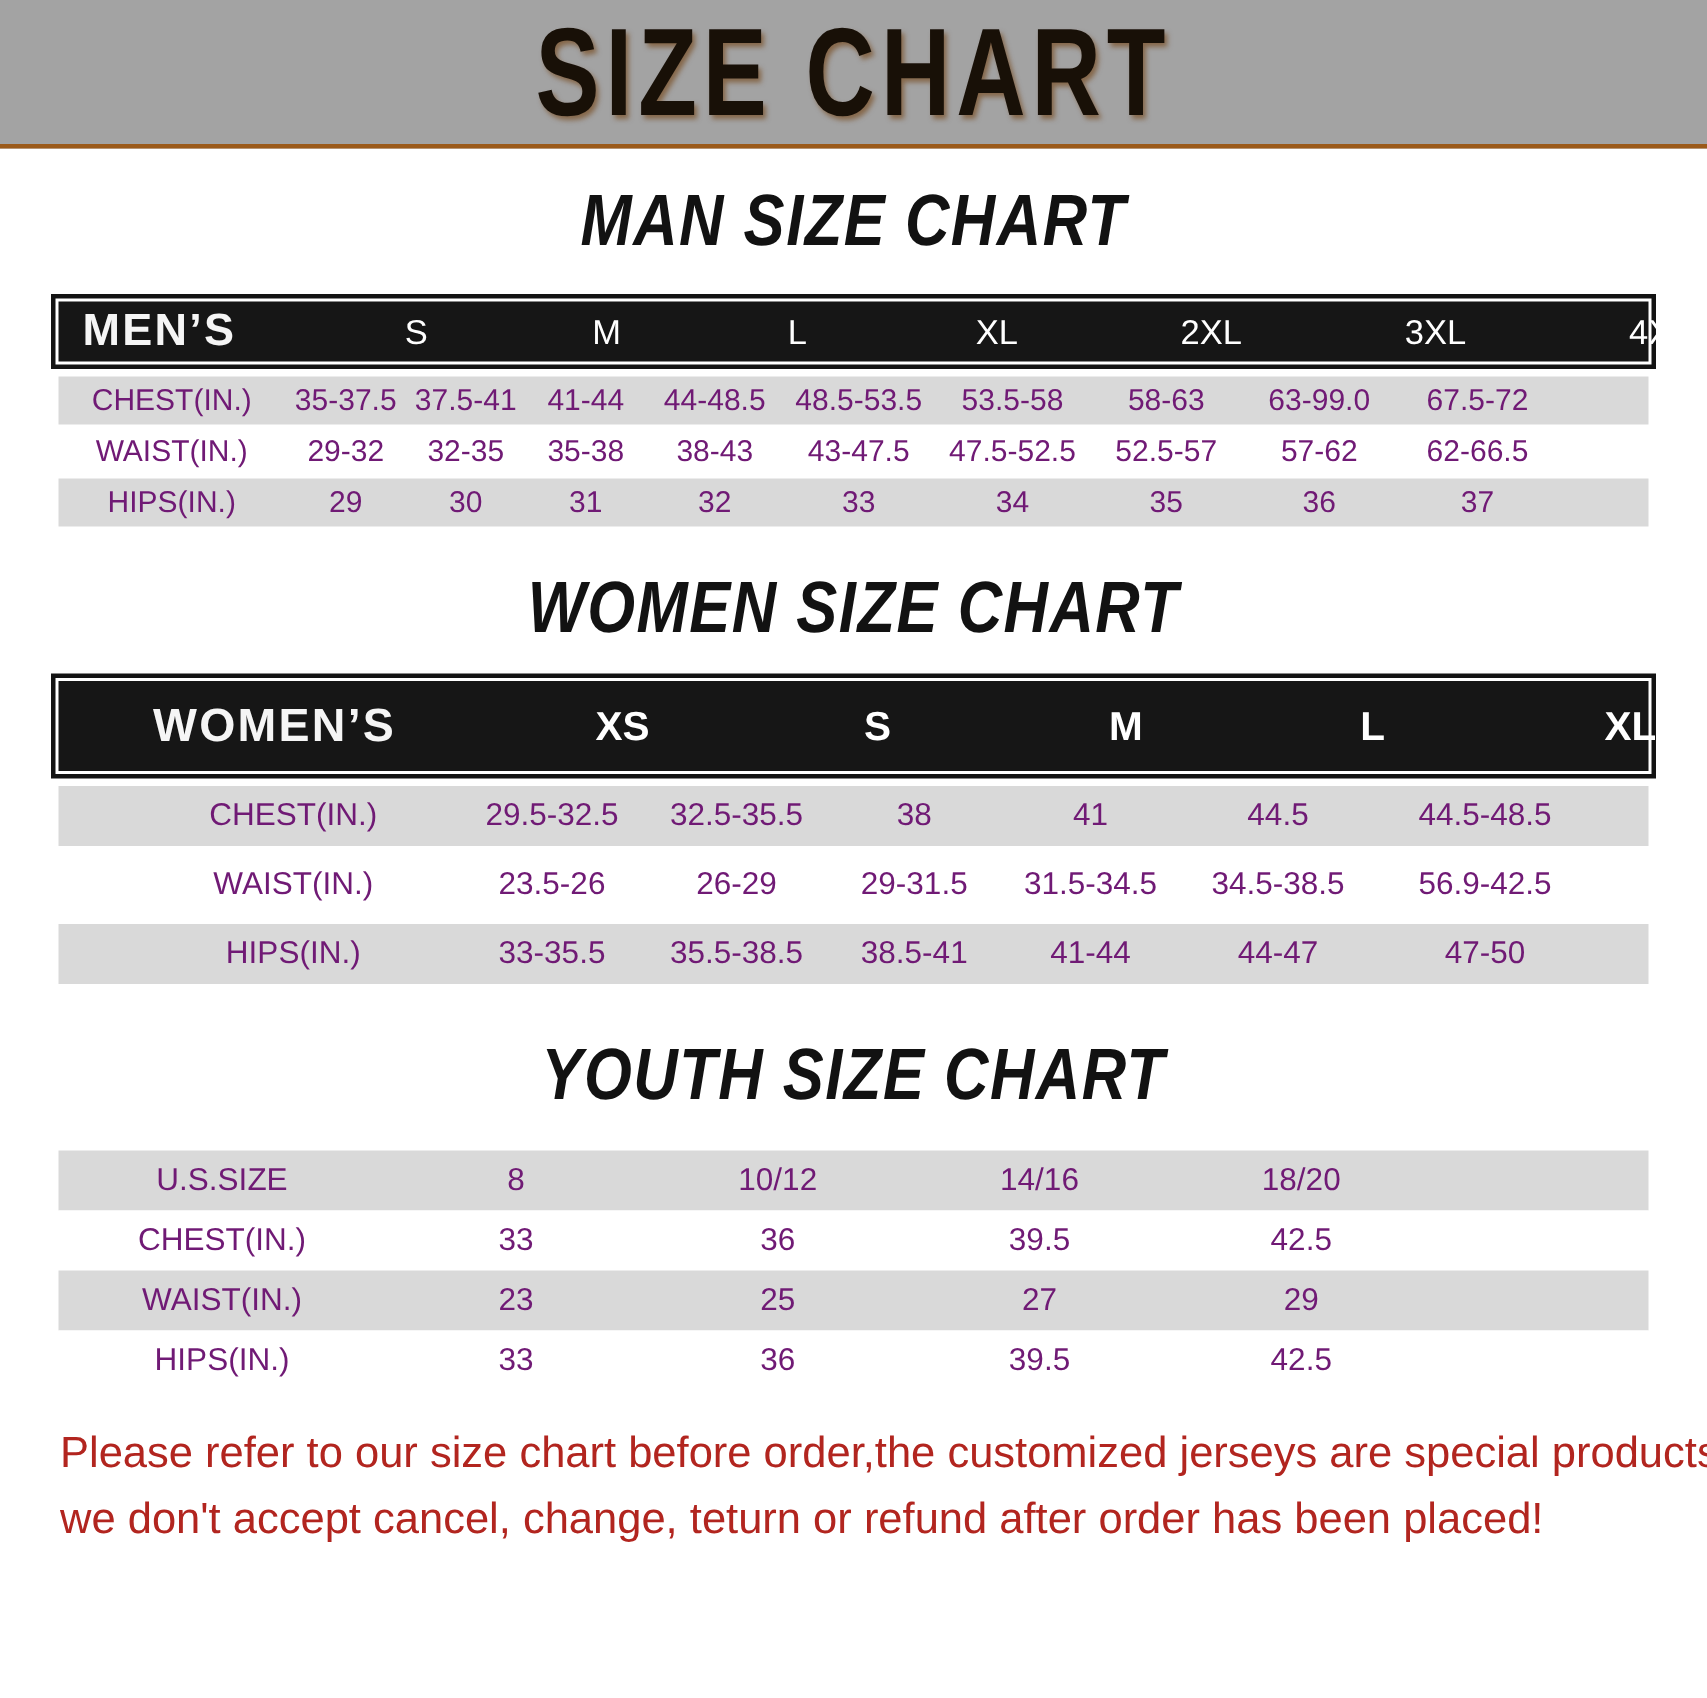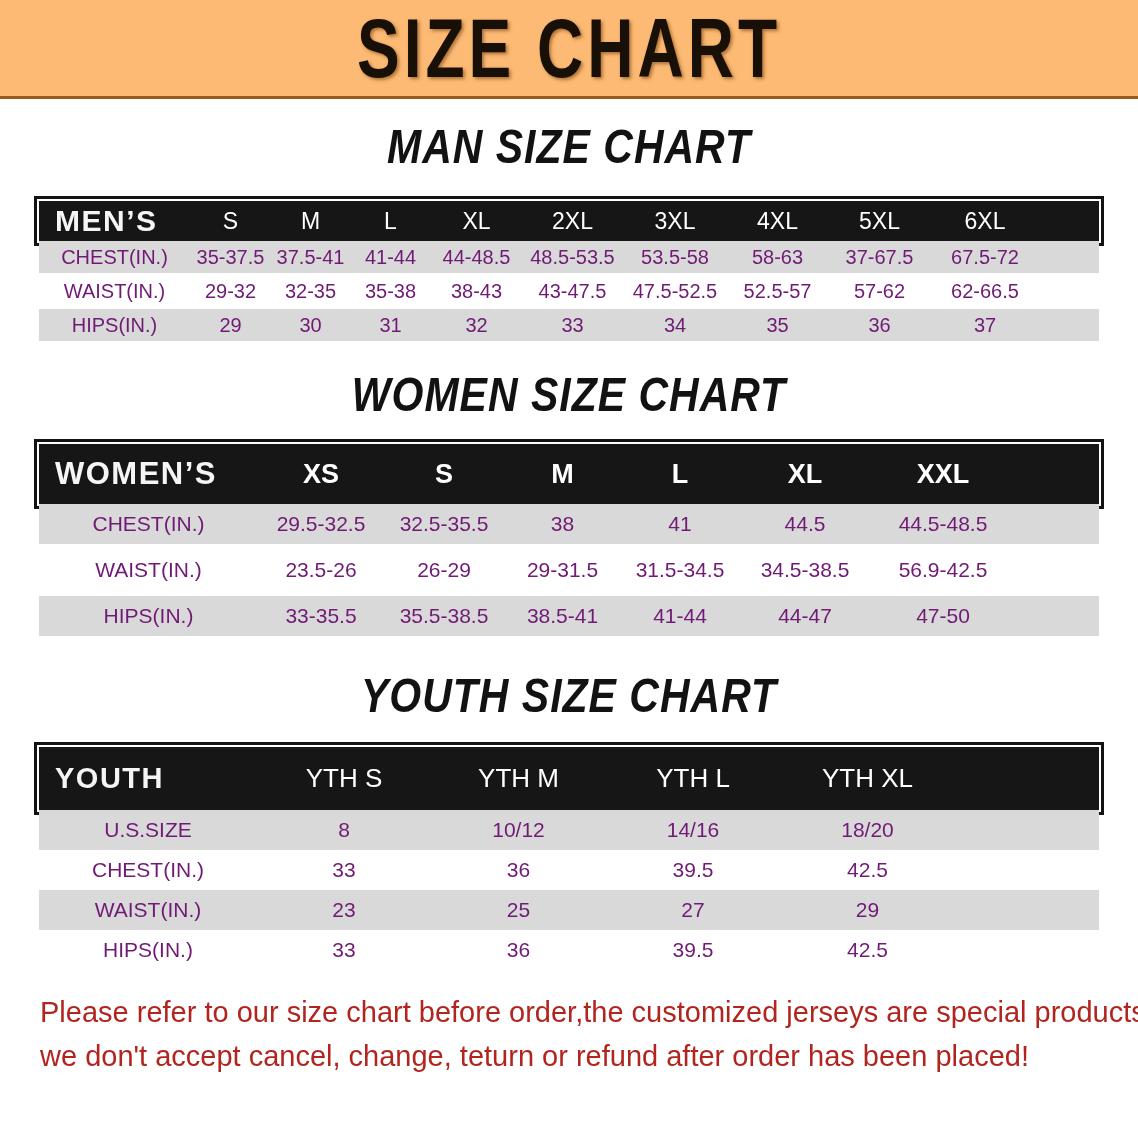--- a/index.html
+++ b/index.html
@@ -11,21 +11,21 @@
   body {
     width: 1138px;
     height: 1132px;
     overflow: hidden;
     position: relative;
   }
 
   
   .banner {
     height: 96px;
-    background: #fdba74;
+    background: #a3a3a3;
     border-bottom: 3px solid #9b5a1a;
     display: flex;
     align-items: center;
     justify-content: center;
   }
   .banner-text {
     display: inline-block;
     font-size: 64px;
     font-weight: bold;
     letter-spacing: 4px;
@@ -62,20 +62,22 @@
   .tbl-men   { margin-top: 30px; }
   .tbl-women { margin-top: 25px; }
   .tbl-youth { margin-top: 27px; }
 
   .thead {
     background: #161616;
     color: #ffffff;
     display: grid;
     align-items: center;
     box-shadow: 0 0 0 2px #ffffff, 0 0 0 5px #131313;
+    margin-bottom: 10px;
+    gap: 47px;
   }
   .thead .lbl {
     font-weight: bold;
     text-align: left !important;
     padding-left: 16px;
     letter-spacing: 1.5px;
     color: #f5f5f5;
   }
   .cell { text-align: center; white-space: nowrap; }
 
@@ -93,20 +95,21 @@
     grid-template-columns: 151px 81px 79px 81px 91px 101px 104px 101px 103px 108px;
   }
   .tbl-men .thead { height: 40px; font-size: 23px; }
   .tbl-men .thead .lbl { font-size: 30px; }
   .tbl-men .trow { height: 32px; margin-bottom: 2px; font-size: 20px; }
 
   
   .tbl-women .thead,
   .tbl-women .trow {
     grid-template-columns: 219px 126px 120px 117px 118px 132px 144px;
+    padding-left: 47px;
   }
   .tbl-women .thead { height: 60px; font-size: 27px; font-weight: bold; }
   .tbl-women .thead .lbl { font-size: 31px; }
   .tbl-women .trow { height: 40px; margin-bottom: 6px; font-size: 21px; }
 
   
   .tbl-youth .thead,
   .tbl-youth .trow {
     grid-template-columns: 218px 174px 175px 174px 175px;
   }
@@ -150,21 +153,21 @@
   </div>
   <div class="trow gray">
     <div class="cell">CHEST(IN.)</div>
     <div class="cell">35-37.5</div>
     <div class="cell">37.5-41</div>
     <div class="cell">41-44</div>
     <div class="cell">44-48.5</div>
     <div class="cell">48.5-53.5</div>
     <div class="cell">53.5-58</div>
     <div class="cell">58-63</div>
-    <div class="cell">37-67.5</div>
+    <div class="cell">63-99.0</div>
     <div class="cell">67.5-72</div>
   </div>
   <div class="trow white">
     <div class="cell">WAIST(IN.)</div>
     <div class="cell">29-32</div>
     <div class="cell">32-35</div>
     <div class="cell">35-38</div>
     <div class="cell">38-43</div>
     <div class="cell">43-47.5</div>
     <div class="cell">47.5-52.5</div>
@@ -227,27 +230,20 @@
     <div class="cell">44-47</div>
     <div class="cell">47-50</div>
   </div>
 </div>
 
 <div class="section-title title-youth">
   <span class="tt">YOUTH SIZE CHART</span>
 </div>
 
 <div class="tbl tbl-youth">
-  <div class="thead">
-    <div class="cell lbl">YOUTH</div>
-    <div class="cell">YTH S</div>
-    <div class="cell">YTH M</div>
-    <div class="cell">YTH L</div>
-    <div class="cell">YTH XL</div>
-  </div>
   <div class="trow gray">
     <div class="cell">U.S.SIZE</div>
     <div class="cell">8</div>
     <div class="cell">10/12</div>
     <div class="cell">14/16</div>
     <div class="cell">18/20</div>
   </div>
   <div class="trow white">
     <div class="cell">CHEST(IN.)</div>
     <div class="cell">33</div>

